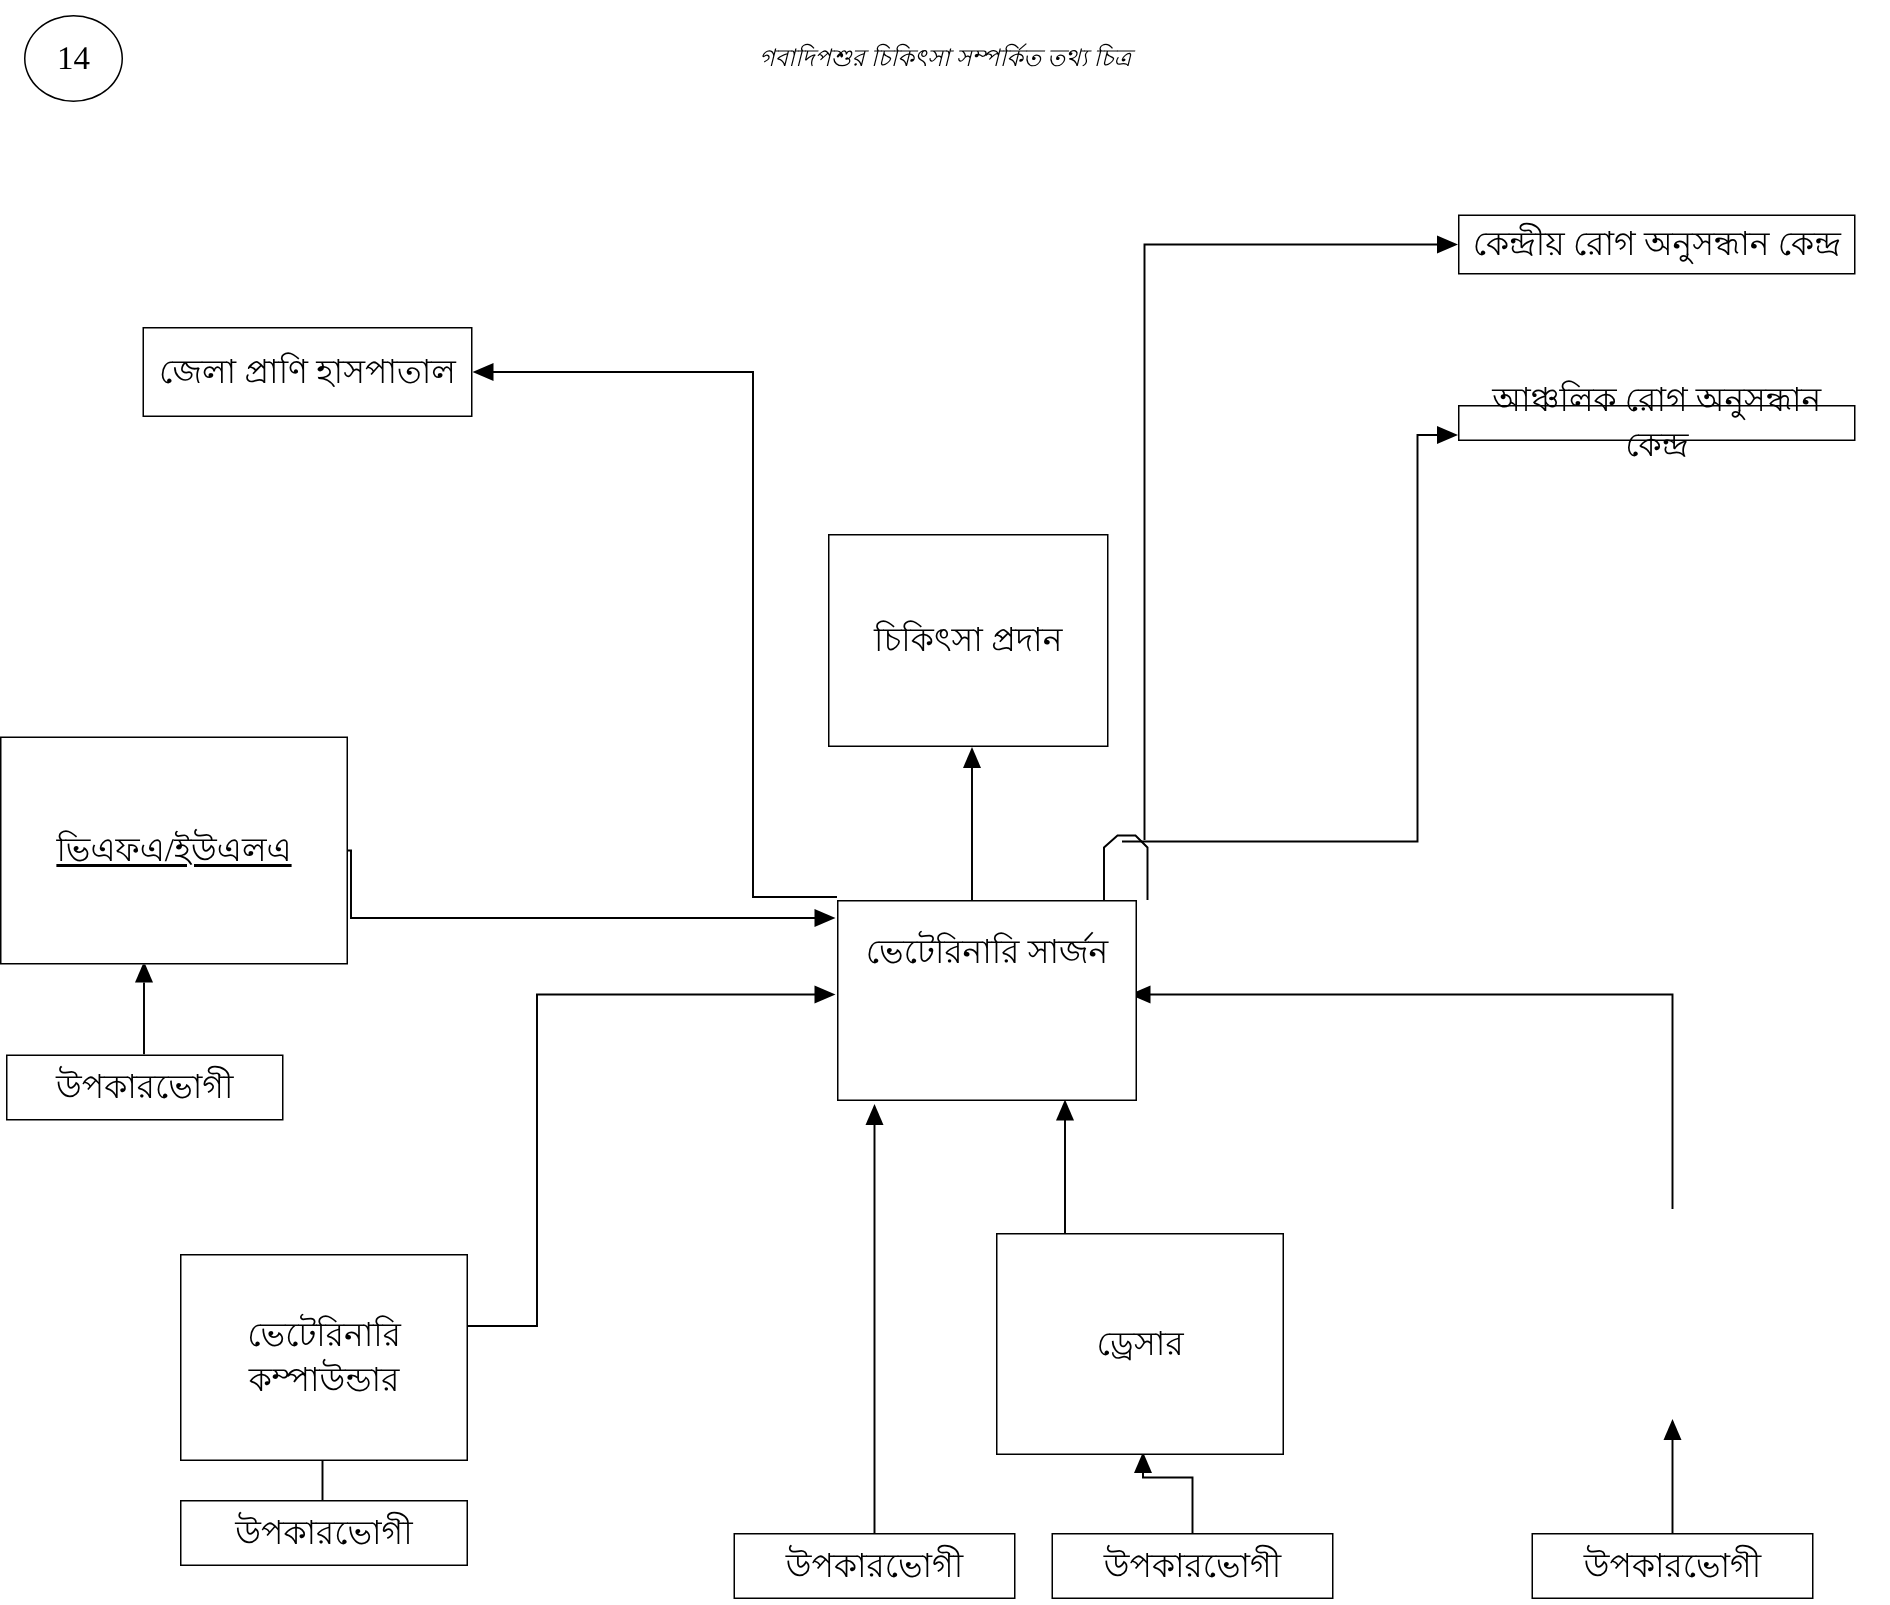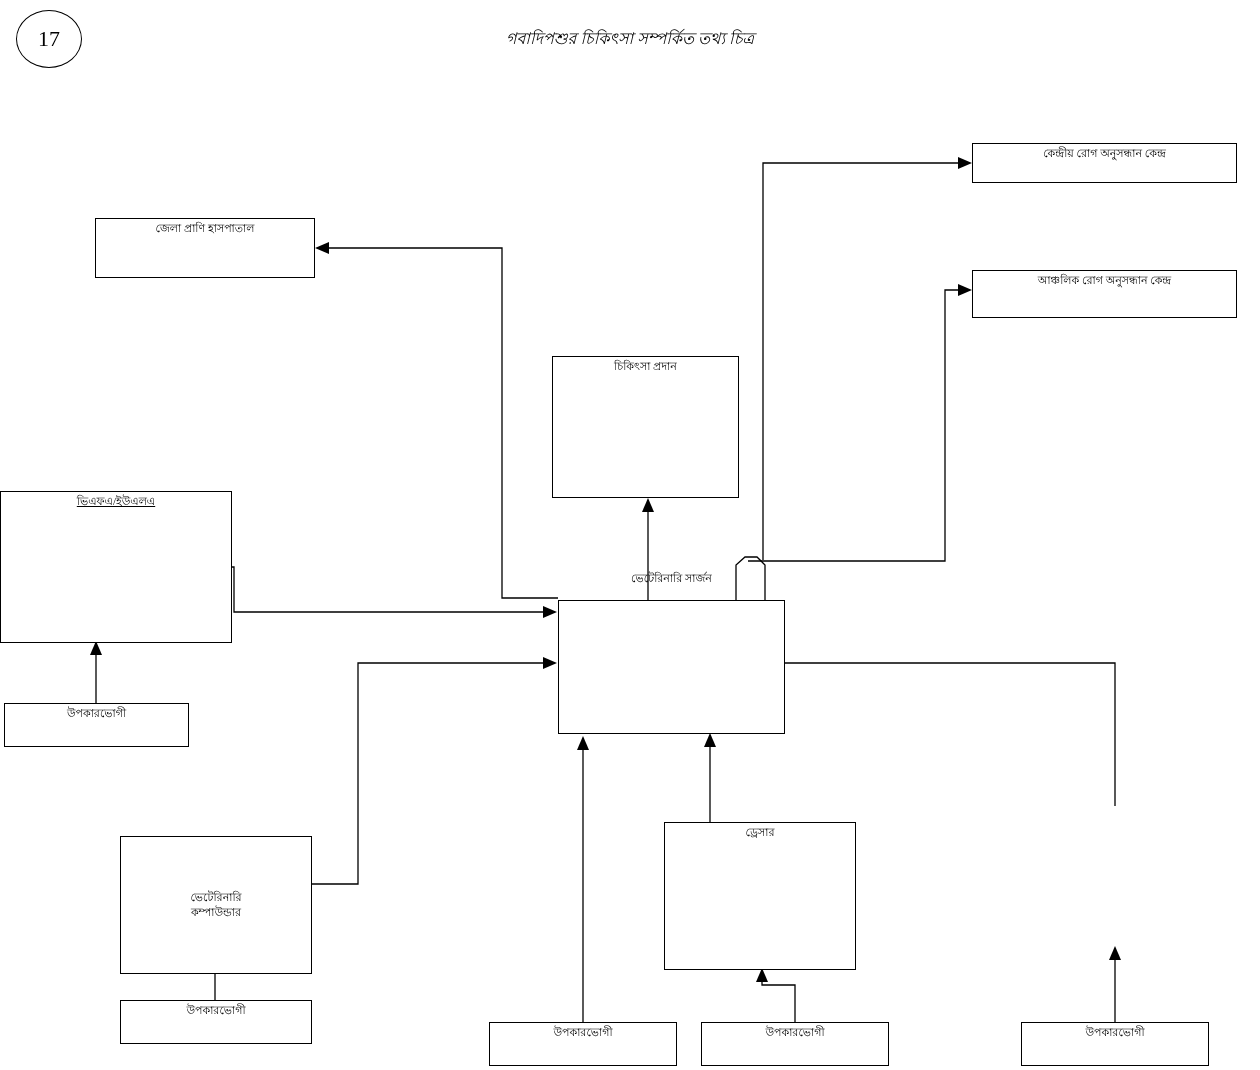--- a/index.html
+++ b/index.html
@@ -39,23 +39,24 @@
     width: 1260px;
     text-align: center;
     font-size: 16px;
     font-style: italic;
   }
   .node {
     position: absolute;
     border: 1.2px solid #000;
     background: #ffffff;
     display: flex;
+    align-items: center;
     justify-content: center;
     text-align: center;
-    font-size: 11px;
+    font-size: 22px;
     line-height: 1.35;
     box-sizing: border-box;
     padding: 2px 6px;
     z-index: 3;
   }
   .node span { display: block; }
   svg.edges {
     position: absolute;
     left: 0;
     top: 0;
@@ -68,21 +69,21 @@
     stroke-width: 1.3;
     fill: none;
   }
 </style>
 </head>
 <body>
 
 <div id="canvas">
 
   <div class="page-badge">
-    <span>17</span>
+    <span>14</span>
   </div>
 
   <div class="diagram-title">গবাদিপশুর চিকিৎসা সম্পর্কিত তথ্য চিত্র</div>
 
   <svg class="edges" viewBox="0 0 1260 1070">
 
     <path d="M 763 560 L 763 163 L 962 163"></path>
     <polygon points="972,163 958,157 958,169" fill="#000" stroke="none"></polygon>
 
     <path d="M 748 561 L 945 561 L 945 290 L 962 290"></path>
@@ -121,37 +122,37 @@
     <polygon points="753,663 767,657 767,669" fill="#000" stroke="none"></polygon>
 
     <path d="M 1115 1022 L 1115 960"></path>
     <polygon points="1115,946 1109,960 1121,960" fill="#000" stroke="none"></polygon>
   </svg>
 
   <div class="node" style="left:972px; top:143px; width:265px; height:40px;">
     <span>কেন্দ্রীয় রোগ অনুসন্ধান কেন্দ্র</span>
   </div>
 
-  <div class="node" style="left:972px; top:270px; width:265px; height:48px;">
+  <div class="node" style="left:972px; top:270px; width:265px; height:24px;">
     <span>আঞ্চলিক রোগ অনুসন্ধান কেন্দ্র</span>
   </div>
 
   <div class="node" style="left:95px; top:218px; width:220px; height:60px;">
     <span>জেলা প্রাণি হাসপাতাল</span>
   </div>
 
   <div class="node" style="left:552px; top:356px; width:187px; height:142px;">
     <span>চিকিৎসা প্রদান</span>
   </div>
 
   <div class="node" style="left:0px; top:491px; width:232px; height:152px;text-decoration:underline;">
     <span>ভিএফএ/ইউএলএ</span>
   </div>
 
-  <div class="node" style="left:558px; top:600px; width:227px; height:134px;">
+  <div class="node" style="left:558px; top:600px; width:200px; height:134px;">
     <span style="position:relative; top:-32px;">ভেটেরিনারি সার্জন</span>
   </div>
 
   <div class="node" style="left:120px; top:808px; width:192px; height:138px; flex-direction:column;margin-top:28px;">
     <span>ভেটেরিনারি</span>
     <span>কম্পাউন্ডার</span>
   </div>
 
   <div class="node" style="left:664px; top:822px; width:192px; height:148px;">
     <span>ড্রেসার</span>

